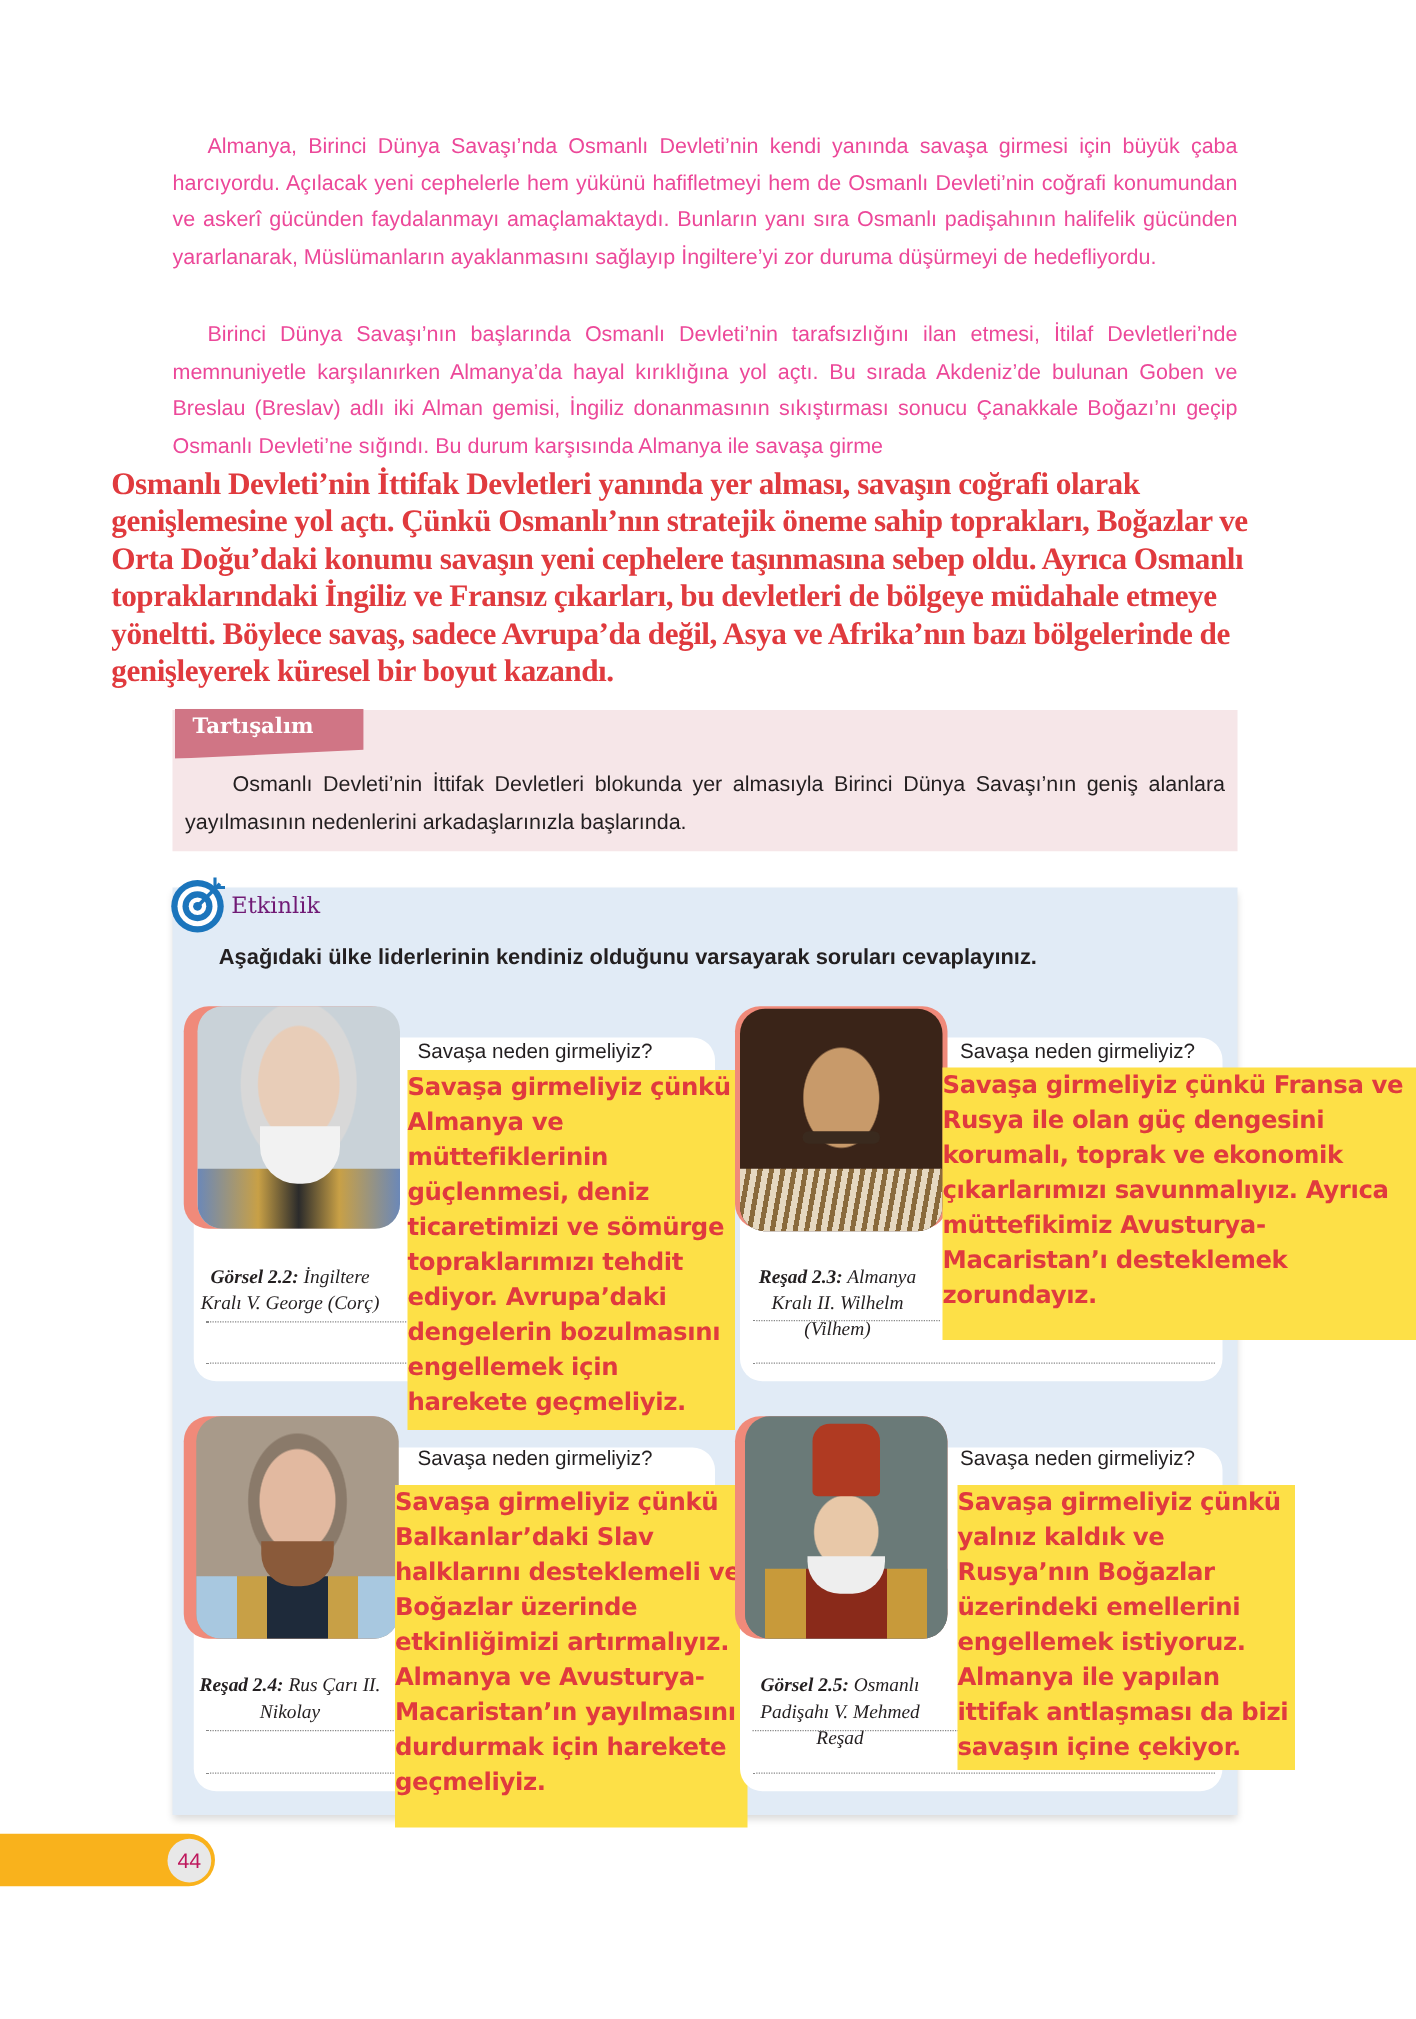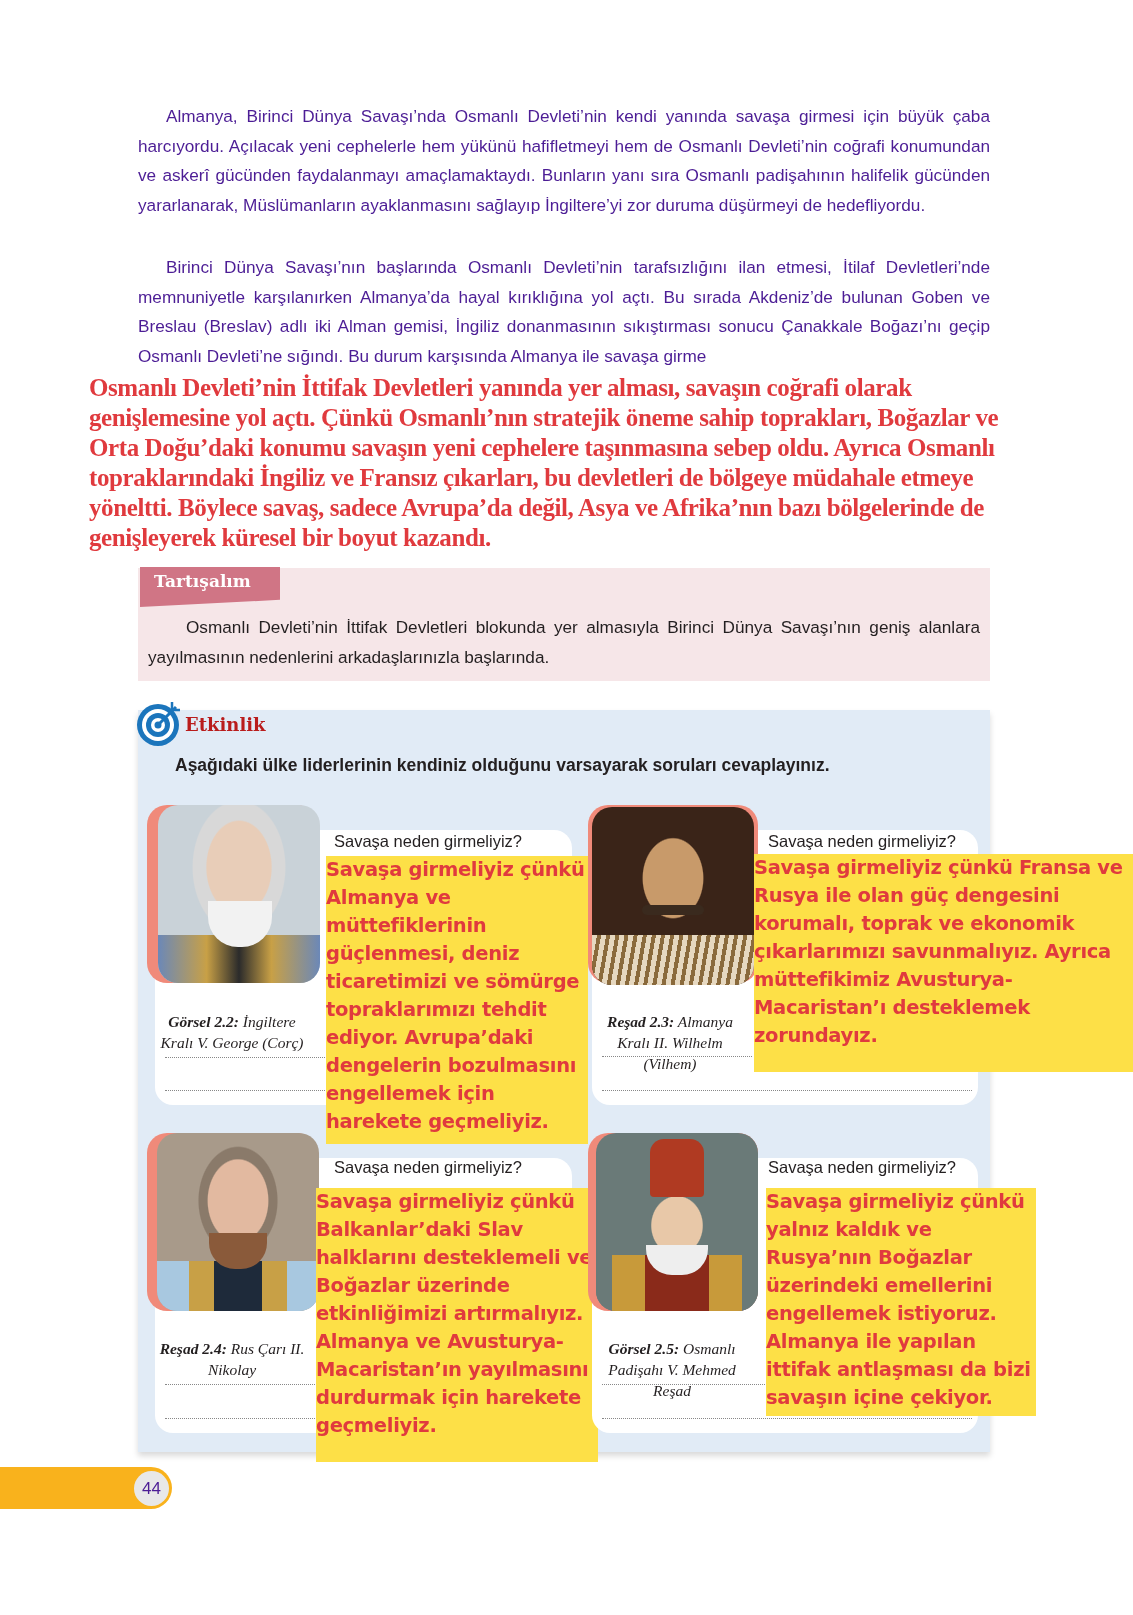--- a/index.html
+++ b/index.html
@@ -1,56 +1,56 @@
 <!DOCTYPE html>
 <html><head>
 <meta charset="utf-8">
 <style>
   html, body { margin: 0; padding: 0; background: #ffffff; }
   body { width: 1133px; height: 1615px; position: relative; overflow: hidden;
          font-family: "Liberation Sans", sans-serif; color: #231f20; }
 
   .para { position: absolute; left: 138px; width: 852px; font-size: 17.2px; line-height: 29.6px;
-          text-align: justify; color: #4c1d95; margin: 0; }
+          text-align: justify; color: #ec4899; margin: 0; }
   .para .indent { display: inline-block; width: 28px; }
 
   .red-answer { position: absolute; left: 89px; width: 960px; font-family: Liberation Serif, serif;
                 font-weight: bold; color: #e03a3e; font-size: 25px; line-height: 30px; margin: 0;
                 letter-spacing: -0.4px; background: #ffffff; }
 
   .discuss-box { position: absolute; left: 138px; top: 568px; width: 852px; height: 113px; background: #f6e6e8; }
-  .discuss-tab { position: absolute; left: 140px; top: 567px; width: 140px; height: 40px; background: #d07585;
+  .discuss-tab { position: absolute; left: 140px; top: 567px; width: 151px; height: 40px; background: #d07585;
                  clip-path: polygon(0 0, 100% 0, 100% 82%, 0 100%); }
   .discuss-tab span { position: absolute; left: 14px; top: 4px; font-family: "DejaVu Serif", serif; color: #ffffff;
                       font-size: 17px; font-weight: bold; }
   .discuss-text { position: absolute; left: 148px; top: 612px; width: 832px; font-size: 17.2px; line-height: 30px;
                   text-align: justify; color: #231f20; margin: 0; }
 
   .activity-box { position: absolute; left: 138px; top: 710px; width: 852px; height: 742px; background: #e1ebf6;
                   box-shadow: 0 4px 6px rgba(0,0,0,0.15); }
   .activity-icon { position: absolute; left: 134px; top: 698px; width: 50px; height: 50px; }
-  .activity-title { position: absolute; left: 185px; top: 714px; font-family: "DejaVu Serif", serif; font-weight: bold;
-                    color: #b91c1c; font-size: 18px; }
+  .activity-title { position: absolute; left: 185px; top: 714px; font-family: "DejaVu Serif", serif; font-weight: normal;
+                    color: #701a75; font-size: 18px; }
   .activity-instr { position: absolute; left: 175px; top: 755px; font-weight: bold; font-size: 17.5px; color: #231f20; }
 
   .card { position: absolute; background: #ffffff; border-radius: 18px; }
   .portrait-frame { position: absolute; width: 170px; height: 178px; border-radius: 20px; background: #f08a7a; }
   .portrait { position: absolute; width: 162px; height: 178px; border-radius: 20px; overflow: hidden; }
   .caption { position: absolute; width: 160px; font-family: "Liberation Serif", serif; font-style: italic; font-size: 15.5px;
              line-height: 21px; text-align: center; color: #231f20; margin-top: 21px; }
   .caption b { font-style: italic; }
   .dotline { position: absolute; height: 0; border-top: 1px dotted #888; }
   .question { position: absolute; font-size: 16.5px; color: #231f20; }
   .card-answer { position: absolute; font-family: "DejaVu Sans", sans-serif; font-weight: bold; color: #e03a3e;
                  font-size: 19.5px; line-height: 28px; background: #fde047; margin: 0; letter-spacing: -0.3px; }
 
   .page-band { position: absolute; left: 0; top: 1467px; width: 172px; height: 42px; background: #f9b21c;
                border-radius: 0 21px 21px 0; }
   .page-num { position: absolute; left: 134px; top: 1471px; width: 35px; height: 35px; border-radius: 50%;
-              background: #e8e8e8; font-size: 17px; text-align: center; line-height: 35px; color: #4c1d95; }
+              background: #e8e8e8; font-size: 17px; text-align: center; line-height: 35px; color: #be185d; }
 </style>
 </head>
 <body>
 
 <p class="para" style="top:102px;"><span class="indent"></span><span>Almanya, Birinci Dünya Savaşı’nda Osmanlı Devleti’nin kendi yanında savaşa girmesi için büyük çaba harcıyordu. Açılacak yeni cephelerle hem yükünü hafifletmeyi hem de Osmanlı Devleti’nin coğrafi konumundan ve askerî gücünden faydalanmayı amaçlamaktaydı. Bunların yanı sıra Osmanlı padişahının halifelik gücünden yararlanarak, Müslümanların ayaklanmasını sağlayıp İngiltere’yi zor duruma düşürmeyi de hedefliyordu.</span></p>
 <p class="para" style="top:253px;"><span class="indent"></span><span>Birinci Dünya Savaşı’nın başlarında Osmanlı Devleti’nin tarafsızlığını ilan etmesi, İtilaf Devletleri’nde memnuniyetle karşılanırken Almanya’da hayal kırıklığına yol açtı. Bu sırada Akdeniz’de bulunan Goben ve Breslau (Breslav) adlı iki Alman gemisi, İngiliz donanmasının sıkıştırması sonucu Çanakkale Boğazı’nı geçip Osmanlı Devleti’ne sığındı. Bu durum karşısında Almanya ile savaşa girme</span></p>
 
 <p class="red-answer" style="top:373px;">Osmanlı Devleti’nin İttifak Devletleri yanında yer alması, savaşın coğrafi olarak genişlemesine yol açtı. Çünkü Osmanlı’nın stratejik öneme sahip toprakları, Boğazlar ve Orta Doğu’daki konumu savaşın yeni cephelere taşınmasına sebep oldu. Ayrıca Osmanlı topraklarındaki İngiliz ve Fransız çıkarları, bu devletleri de bölgeye müdahale etmeye yöneltti. Böylece savaş, sadece Avrupa’da değil, Asya ve Afrika’nın bazı bölgelerinde de genişleyerek küresel bir boyut kazandı.</p>
 
 <div class="discuss-box"></div>

